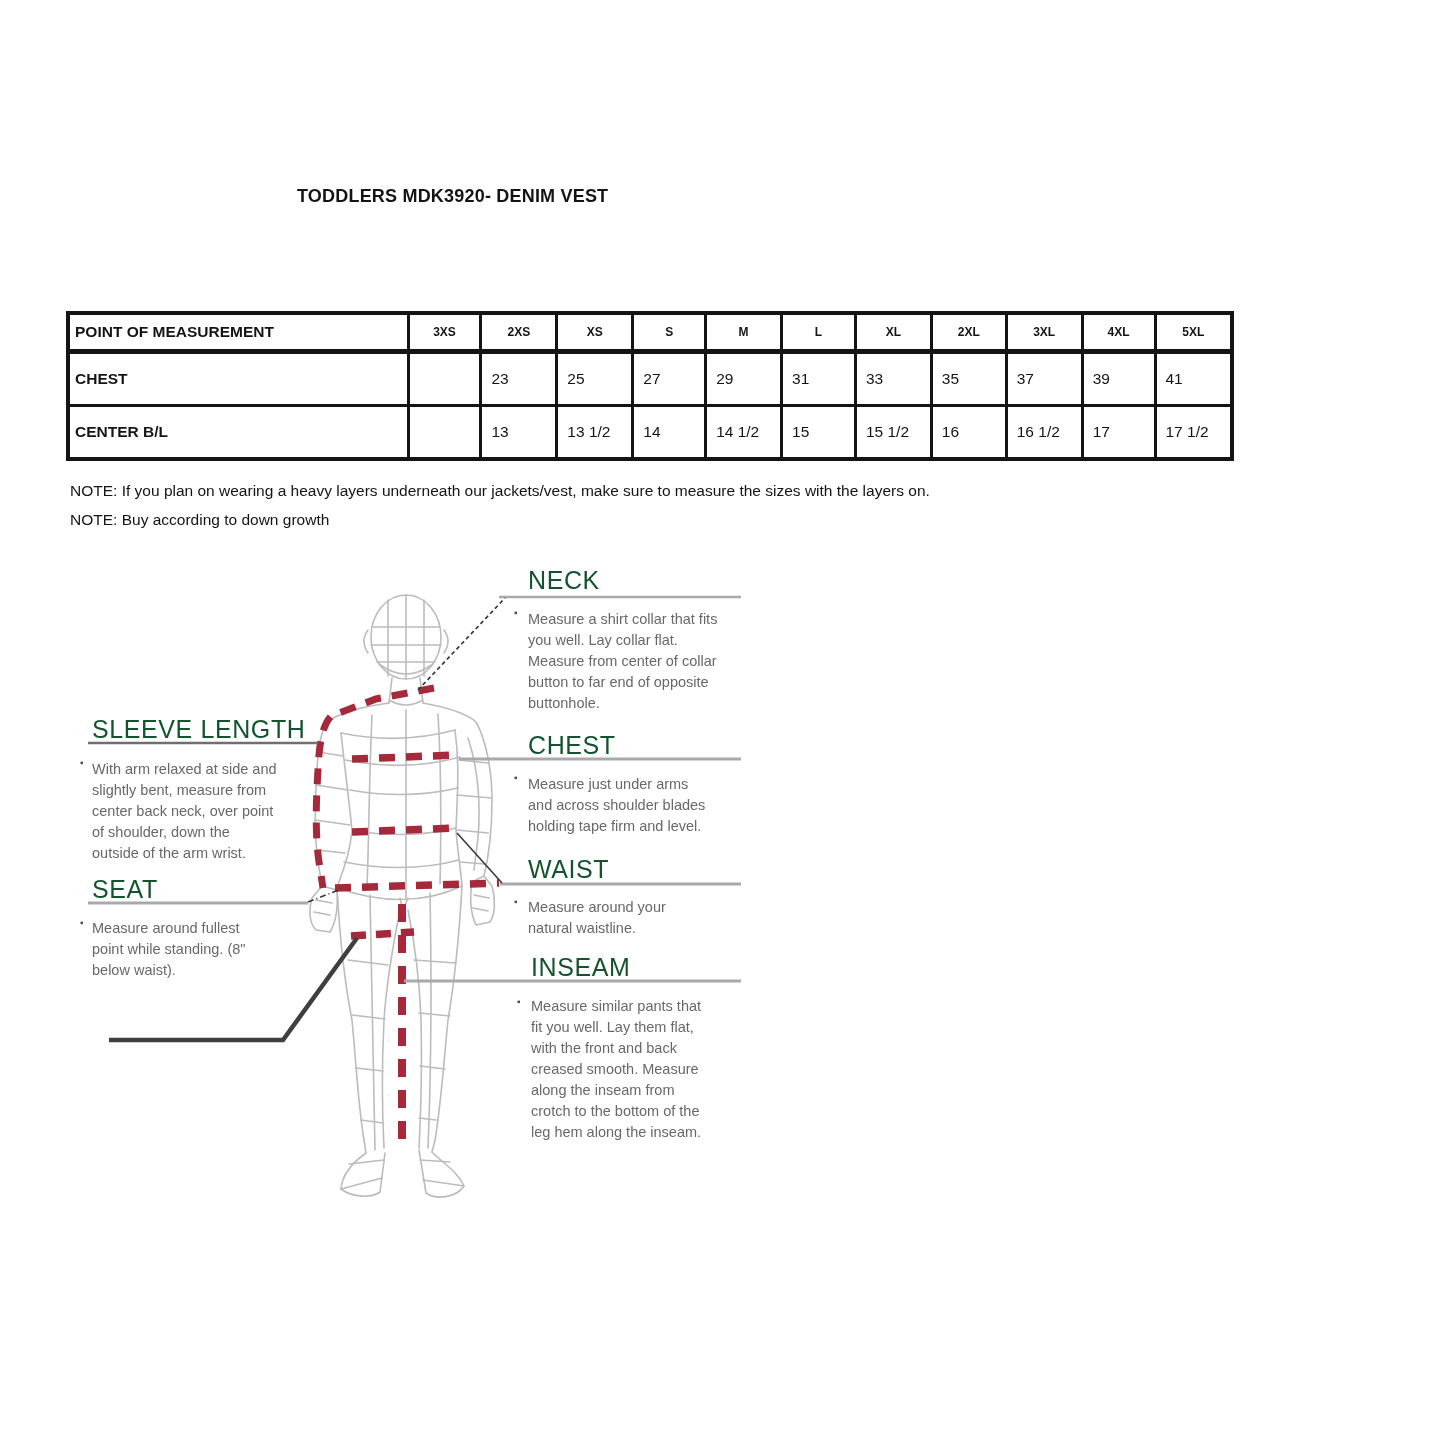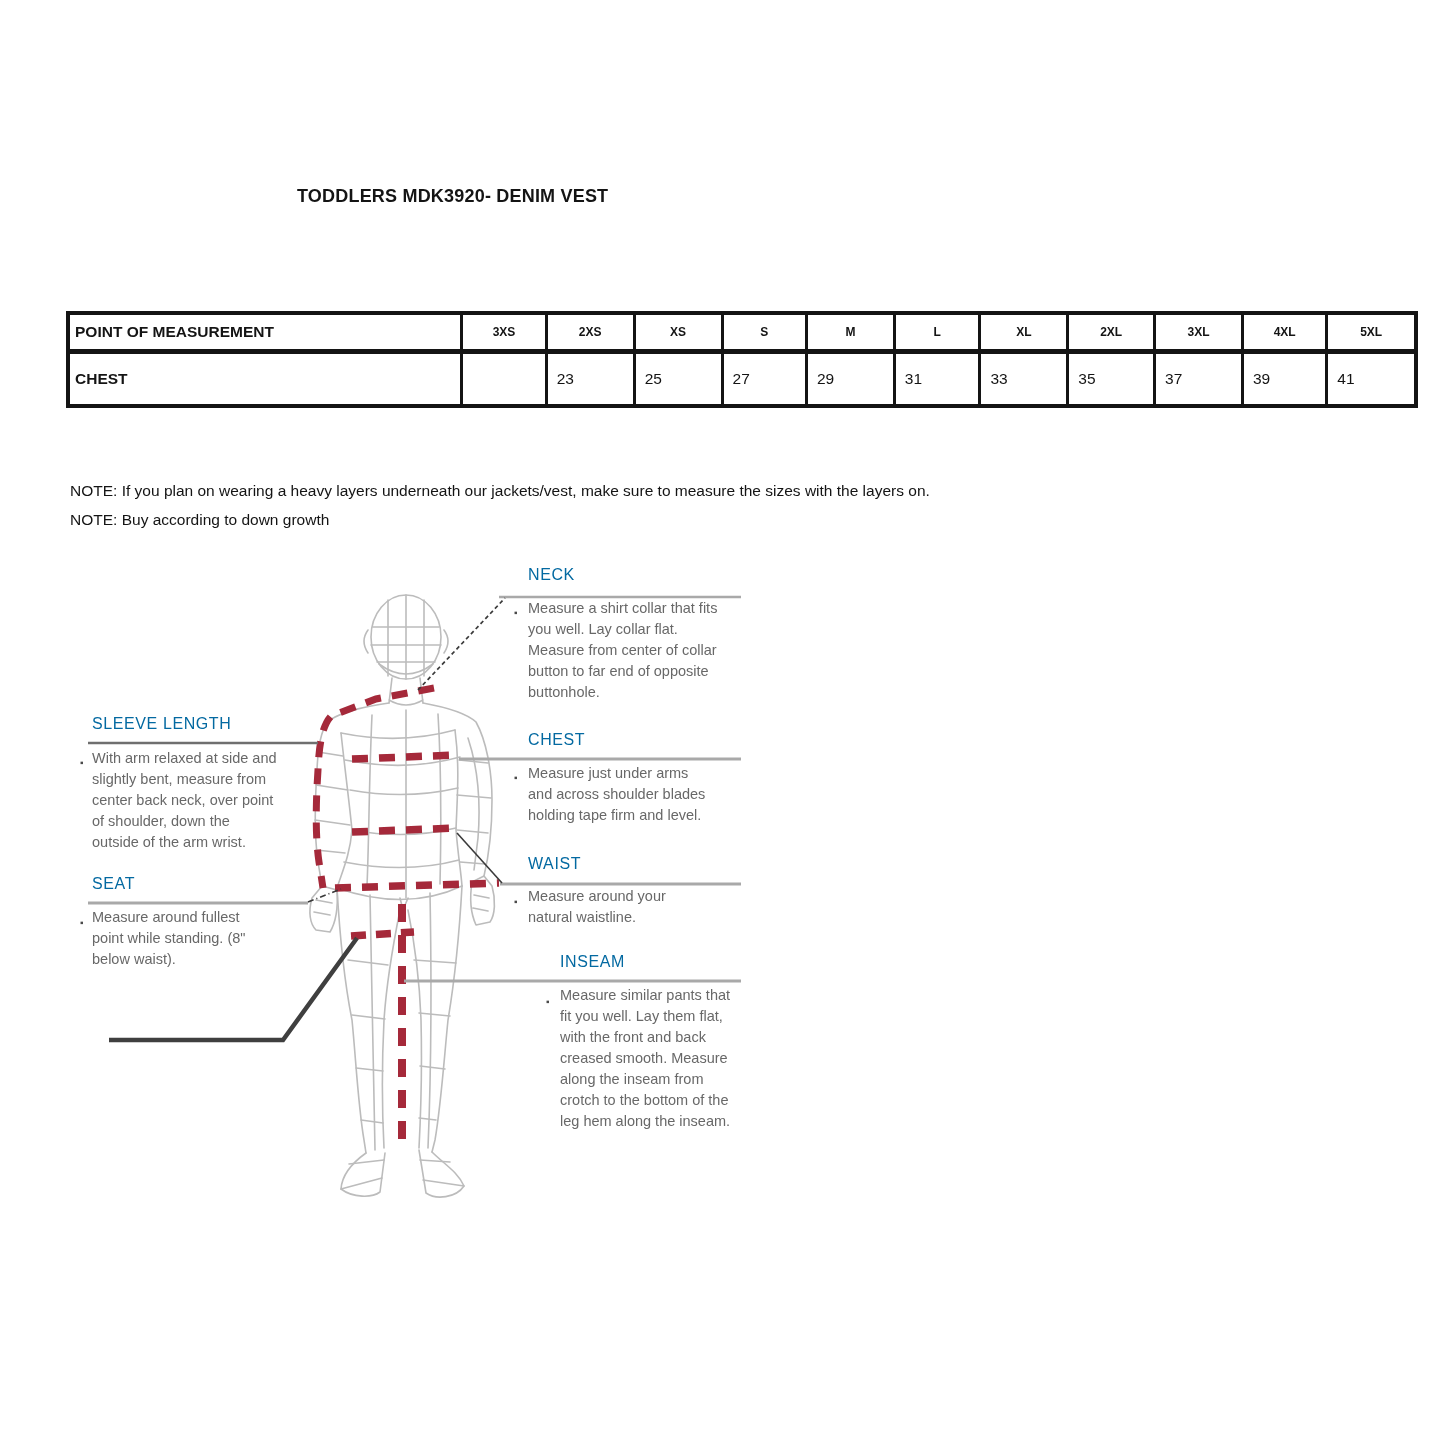--- a/index.html
+++ b/index.html
@@ -8,21 +8,21 @@
     font-family:"Liberation Sans", sans-serif;overflow:hidden;
   }
   
   .doc-title{
     position:absolute;left:297px;top:186px;
     font-size:18px;font-weight:bold;color:#141414;letter-spacing:0.2px;
   }
   
   .size-table{
     position:absolute;left:66px;top:311px;
-    border-collapse:collapse;table-layout:fixed;width:1352px;
+    border-collapse:collapse;table-layout:fixed;width:1168px;
     border:4px solid #141414;
   }
   .size-table th,.size-table td{
     border:3px solid #141414;background:#ffffff;color:#141414;
     white-space:nowrap;overflow:hidden;
   }
   .size-table thead th{
     height:32px;font-size:12px;font-weight:bold;text-align:center;
     border-bottom:5px solid #141414;
   }
@@ -33,21 +33,21 @@
   .size-table tbody td{
     font-size:15.5px;font-weight:normal;text-align:left;padding-left:9px;
   }
   
   .notes{position:absolute;left:70px;top:476px;}
   .note-line{font-size:15.5px;font-weight:normal;color:#141414;line-height:29px;white-space:nowrap;}
   
   #diagram-svg{position:absolute;left:0;top:0;width:1445px;height:1445px;}
   .sec{position:absolute;}
   .sec-label{
-    margin:0;font-size:16px;font-weight:400;color:#0369a1;letter-spacing:0.6px;white-space:nowrap;
+    margin:0;font-size:25px;font-weight:400;color:#14532d;letter-spacing:0.6px;white-space:nowrap;
   }
   .sec-text{
     margin:0;font-size:14.5px;line-height:21px;color:#686868;position:relative;
   }
   .bullet{
     position:absolute;font-size:10px;color:#4a4a4a;line-height:21px;
   }
   .thigh-text{font-size:15.5px;line-height:23px;color:#3e3e3e;}
 </style>
 </head>
@@ -96,20 +96,34 @@
         <td>25</td>
         <td>27</td>
         <td>29</td>
         <td>31</td>
         <td>33</td>
         <td>35</td>
         <td>37</td>
         <td>39</td>
         <td>41</td>
       </tr>
+      <tr>
+        <th>CENTER B/L</th>
+        <td></td>
+        <td>13</td>
+        <td>13 1/2</td>
+        <td>14</td>
+        <td>14 1/2</td>
+        <td>15</td>
+        <td>15 1/2</td>
+        <td>16</td>
+        <td>16 1/2</td>
+        <td>17</td>
+        <td>17 1/2</td>
+      </tr>
     </tbody>
   </table>
 
   <div class="notes">
     <div class="note-line">NOTE: If you plan on wearing a heavy layers underneath our jackets/vest, make sure to measure the sizes with the layers on.</div>
     <div class="note-line">NOTE: Buy according to down growth</div>
   </div>
 
   <svg id="diagram-svg" viewBox="0 0 1445 1445" xmlns="http://www.w3.org/2000/svg">
 
@@ -192,21 +206,21 @@
     <span class="bullet" style="left:-14px;top:36px;">▪</span>
     <p class="sec-text" style="margin-top:14px;width:178px;">Measure just under arms and across shoulder blades holding tape firm and level.</p>
   </div>
 
   <div class="sec" style="left:528px;top:855px;">
     <h3 class="sec-label">WAIST</h3>
     <span class="bullet" style="left:-14px;top:36px;">▪</span>
     <p class="sec-text" style="margin-top:13px;width:160px;">Measure around your natural waistline.</p>
   </div>
 
-  <div class="sec" style="left:560px;top:953px;">
+  <div class="sec" style="left:531px;top:953px;">
     <h3 class="sec-label">INSEAM</h3>
     <span class="bullet" style="left:-14px;top:38px;">▪</span>
     <p class="sec-text" style="margin-top:14px;width:184px;">Measure similar pants that fit you well. Lay them flat, with the front and back creased smooth. Measure along the inseam from crotch to the bottom of the leg hem along the inseam.</p>
   </div>
 
   <div class="sec" style="left:92px;top:715px;">
     <h3 class="sec-label">SLEEVE LENGTH</h3>
     <span class="bullet" style="left:-12px;top:37px;">▪</span>
     <p class="sec-text" style="margin-top:15px;width:186px;">With arm relaxed at side and slightly bent, measure from center back neck, over point of shoulder, down the outside of the arm wrist.</p>
   </div>

